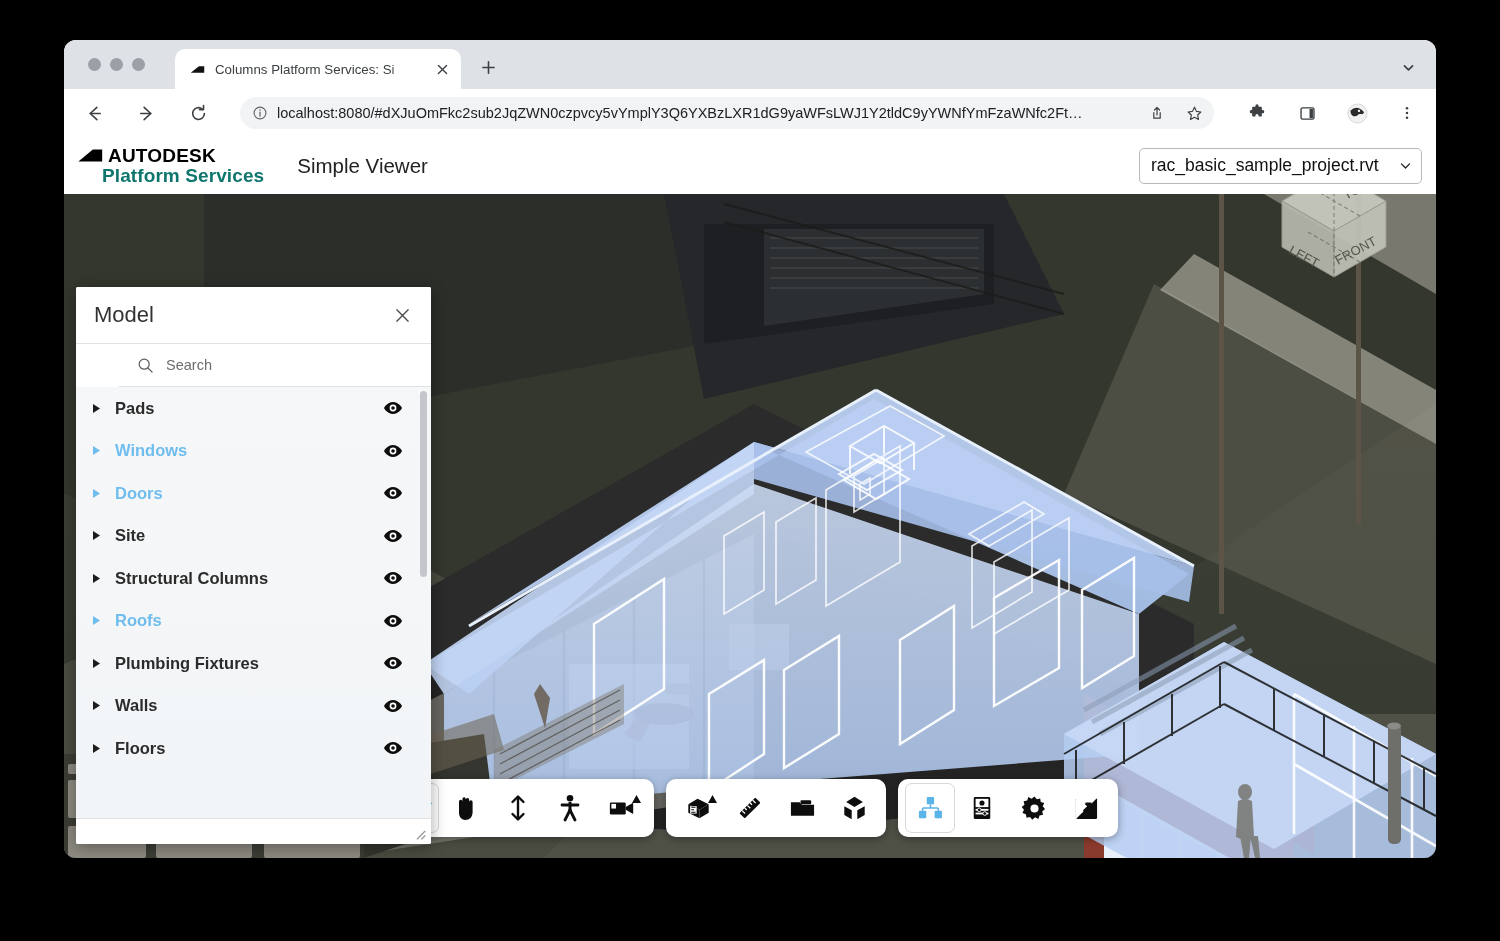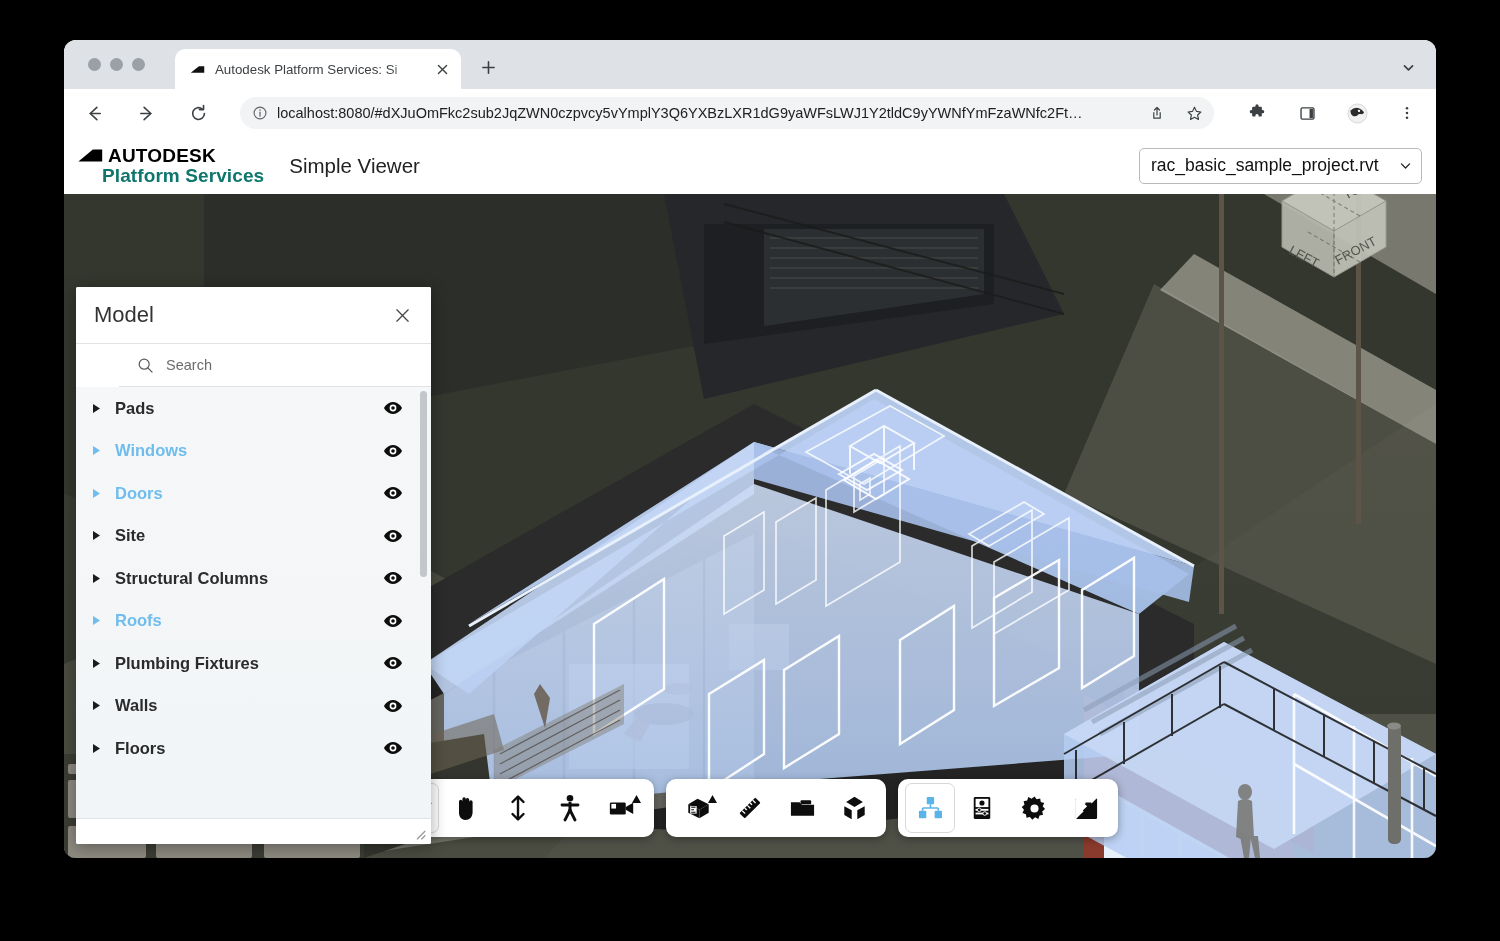--- a/index.html
+++ b/index.html
@@ -55,21 +55,21 @@
   
   .appheader{
     position:absolute;left:0;top:0;width:100%;height:57px;background:#fff;z-index:30;
     display:flex;align-items:center;padding:0 14px 0 12px;
   }
   .logo{display:flex;flex-direction:column;justify-content:center;line-height:1.02;margin-left:2px;}
   .logo-row1{display:flex;align-items:center;gap:5px;}
   .logo-mark{display:block;}
   .logo-t1{font-size:19px;font-weight:bold;letter-spacing:.2px;color:#000;}
   .logo-t2{font-size:19px;font-weight:bold;letter-spacing:.1px;color:#0f766e;margin-left:24px;margin-top:1px;}
-  .apptitle{font-size:20.5px;color:#222;margin-left:25px;font-weight:400;}
+  .apptitle{font-size:20.5px;color:#222;margin-left:33px;font-weight:400;}
   .modelsel{
     margin-left:auto;height:36px;min-width:283px;border:1px solid #b8b8b8;border-radius:5px;background:#fff;
     display:flex;align-items:center;justify-content:space-between;padding:0 9px 0 11px;gap:6px;
   }
   .modelsel span{font-size:17.5px;color:#111;}
 
   
   .scene{position:absolute;left:0;top:57px;width:100%;height:664px;overflow:hidden;background:#3a3d35;}
   .scene svg{display:block;width:100%;height:100%;}
 
@@ -119,21 +119,21 @@
     <div class="traffic">
       <div class="dot"></div>
       <div class="dot"></div>
       <div class="dot"></div>
     </div>
 
     <div class="tab">
       <svg class="favicon" viewBox="0 0 24 24">
         <path d="M2.5 16.5 L14 7.5 L21.5 7.5 L21.5 16.5 Z" fill="#111"></path>
       </svg>
-      <div class="tab-title">Autodesk Platform Services: Si</div>
+      <div class="tab-title">Columns Platform Services: Si</div>
       <div class="tab-close">
         <svg width="13" height="13" viewBox="0 0 16 16">
               <path d="M3 3 L13 13 M13 3 L3 13" stroke="#3c4043" stroke-width="1.7" fill="none" stroke-linecap="round"></path>
             </svg>
       </div>
     </div>
 
     <div class="newtab">
       <svg width="15" height="15" viewBox="0 0 16 16">
             <path d="M8 2 L8 14 M2 8 L14 8" stroke="#3c4043" stroke-width="1.7" stroke-linecap="round"></path>

